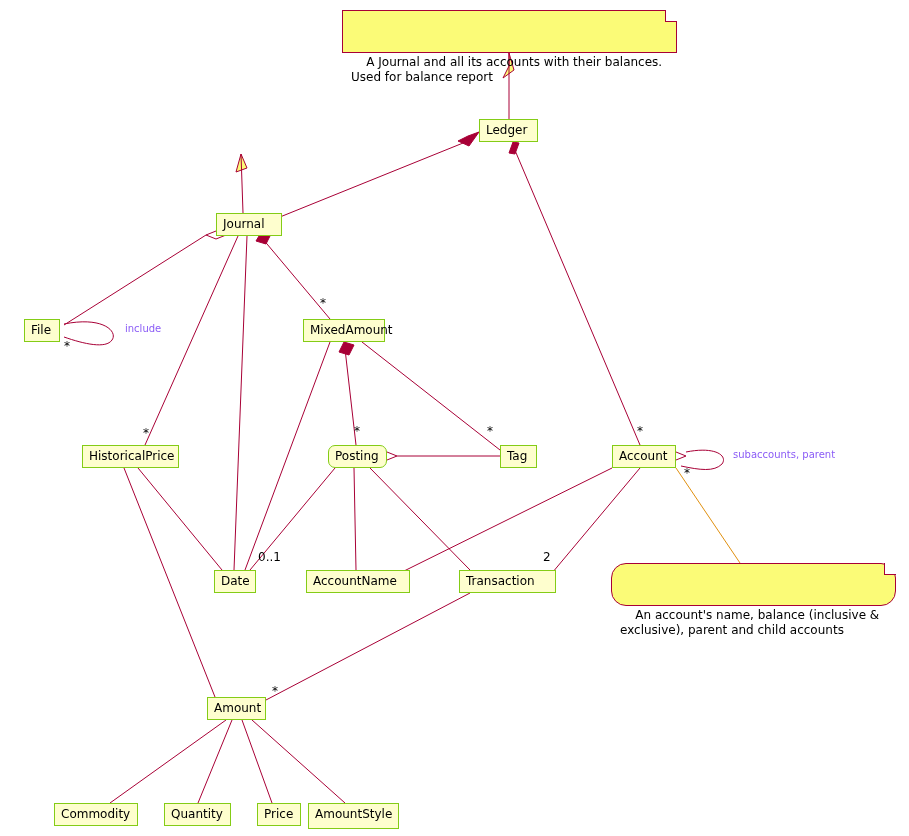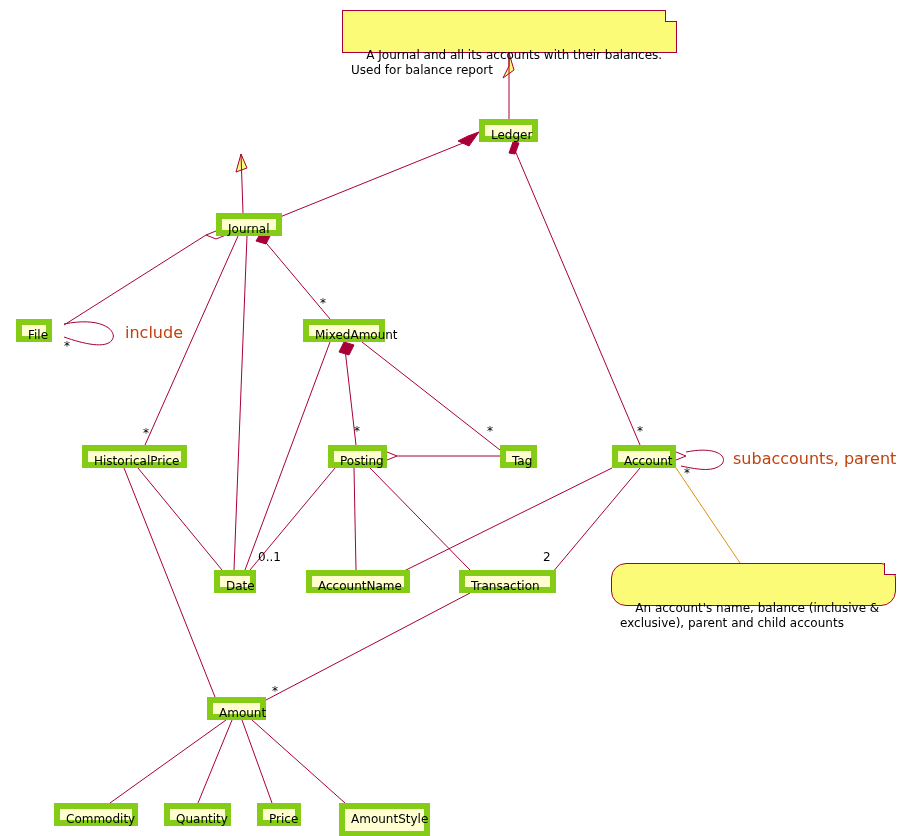--- a/index.html
+++ b/index.html
@@ -21,54 +21,54 @@
     position: absolute;
     left: 0;
     top: 0;
     width: 909px;
     height: 836px;
   }
   .node {
     position: absolute;
     box-sizing: border-box;
     background: #FEFECE;
-    border: 6px solid #84cc16;
+    border: 1px solid #84cc16;
     color: #000000;
     font-size: 12px;
     line-height: 14px;
     padding: 3px 6px 4px 6px;
     white-space: nowrap;
     font-family: "DejaVu Sans", sans-serif;
   }
   .note {
     position: absolute;
     box-sizing: border-box;
     background: #FBFB77;
     border: 1px solid #A80036;
     color: #000000;
     font-size: 12px;
     line-height: 15px;
-    padding: 7px 8px 6px 8px;
+    padding: 14px 8px 6px 8px;
     white-space: pre;
     font-family: "DejaVu Sans", sans-serif;
   }
   .note .fold {
     position: absolute;
     right: -1px;
     top: -1px;
     width: 11px;
     height: 11px;
     background: #ffffff;
     border-left: 1px solid #A80036;
     border-bottom: 1px solid #A80036;
   }
   .lbl {
     position: absolute;
-    font-size: 16px;
-    color: #c2410c;
+    font-size: 10px;
+    color: #8b5cf6;
     white-space: nowrap;
     font-family: "DejaVu Sans", sans-serif;
   }
   .mult {
     position: absolute;
     font-size: 12px;
     color: #000000;
     white-space: nowrap;
     font-family: "DejaVu Sans", sans-serif;
   }
@@ -159,33 +159,33 @@
   </div>
 
   <div class="node" style="left:479px; top:119px; width:59px; height:23px;">
     <span>Ledger</span>
   </div>
 
   <div class="node" style="left:216px; top:213px; width:66px; height:23px;">
     <span>Journal</span>
   </div>
 
-  <div class="node" style="left:16px; top:319px; width:36px; height:23px;">
+  <div class="node" style="left:24px; top:319px; width:36px; height:23px;">
     <span>File</span>
   </div>
 
   <div class="node" style="left:303px; top:319px; width:82px; height:23px;">
     <span>MixedAmount</span>
   </div>
 
-  <div class="node" style="left:82px; top:445px; width:105px; height:23px;">
+  <div class="node" style="left:82px; top:445px; width:97px; height:23px;">
     <span>HistoricalPrice</span>
   </div>
 
-  <div class="node" style="left:328px; top:445px; width:59px; height:23px;">
+  <div class="node" style="left:328px; top:445px; width:59px; height:23px;border-radius:7px;">
     <span>Posting</span>
   </div>
 
   <div class="node" style="left:500px; top:445px; width:37px; height:23px;">
     <span>Tag</span>
   </div>
 
   <div class="node" style="left:612px; top:445px; width:64px; height:23px;">
     <span>Account</span>
   </div>
@@ -211,21 +211,21 @@
   </div>
 
   <div class="node" style="left:164px; top:803px; width:67px; height:23px;">
     <span>Quantity</span>
   </div>
 
   <div class="node" style="left:257px; top:803px; width:44px; height:23px;">
     <span>Price</span>
   </div>
 
-  <div class="node" style="left:339px; top:803px; width:91px; height:34px;">
+  <div class="node" style="left:308px; top:803px; width:91px; height:26px;">
     <span>AmountStyle</span>
   </div>
 
   <div class="lbl" style="left:125px; top:323px;">include</div>
   <div class="lbl" style="left:733px; top:449px;">subaccounts, parent</div>
 
   <div class="mult" style="left:64px; top:339px;">*</div>
   <div class="mult" style="left:320px; top:296px;">*</div>
   <div class="mult" style="left:143px; top:426px;">*</div>
   <div class="mult" style="left:354px; top:424px;">*</div>

